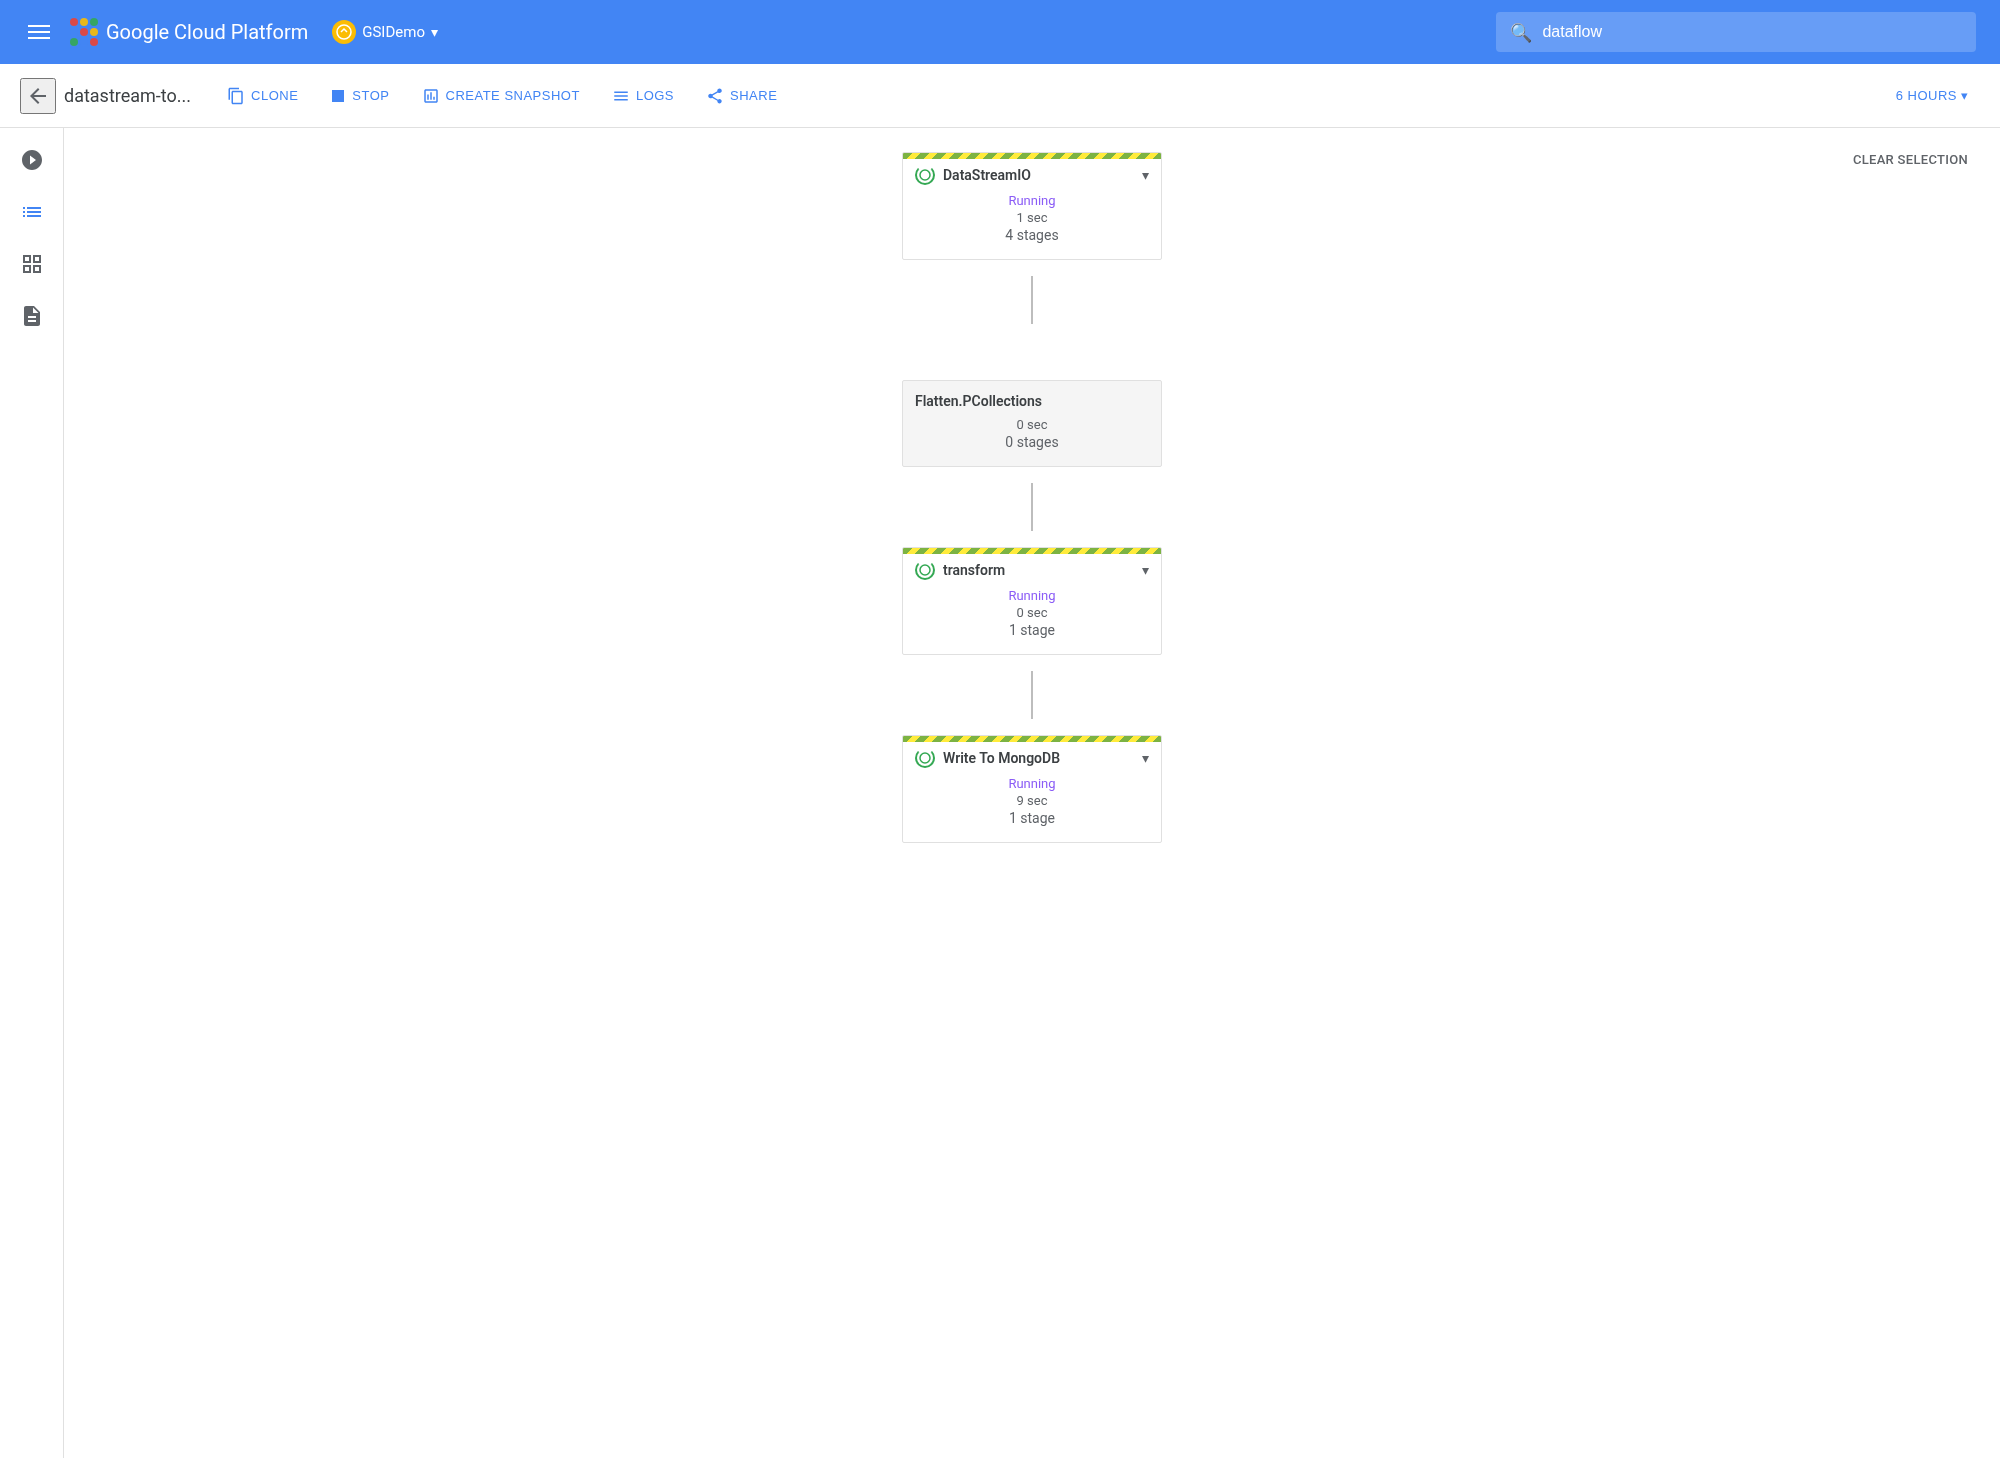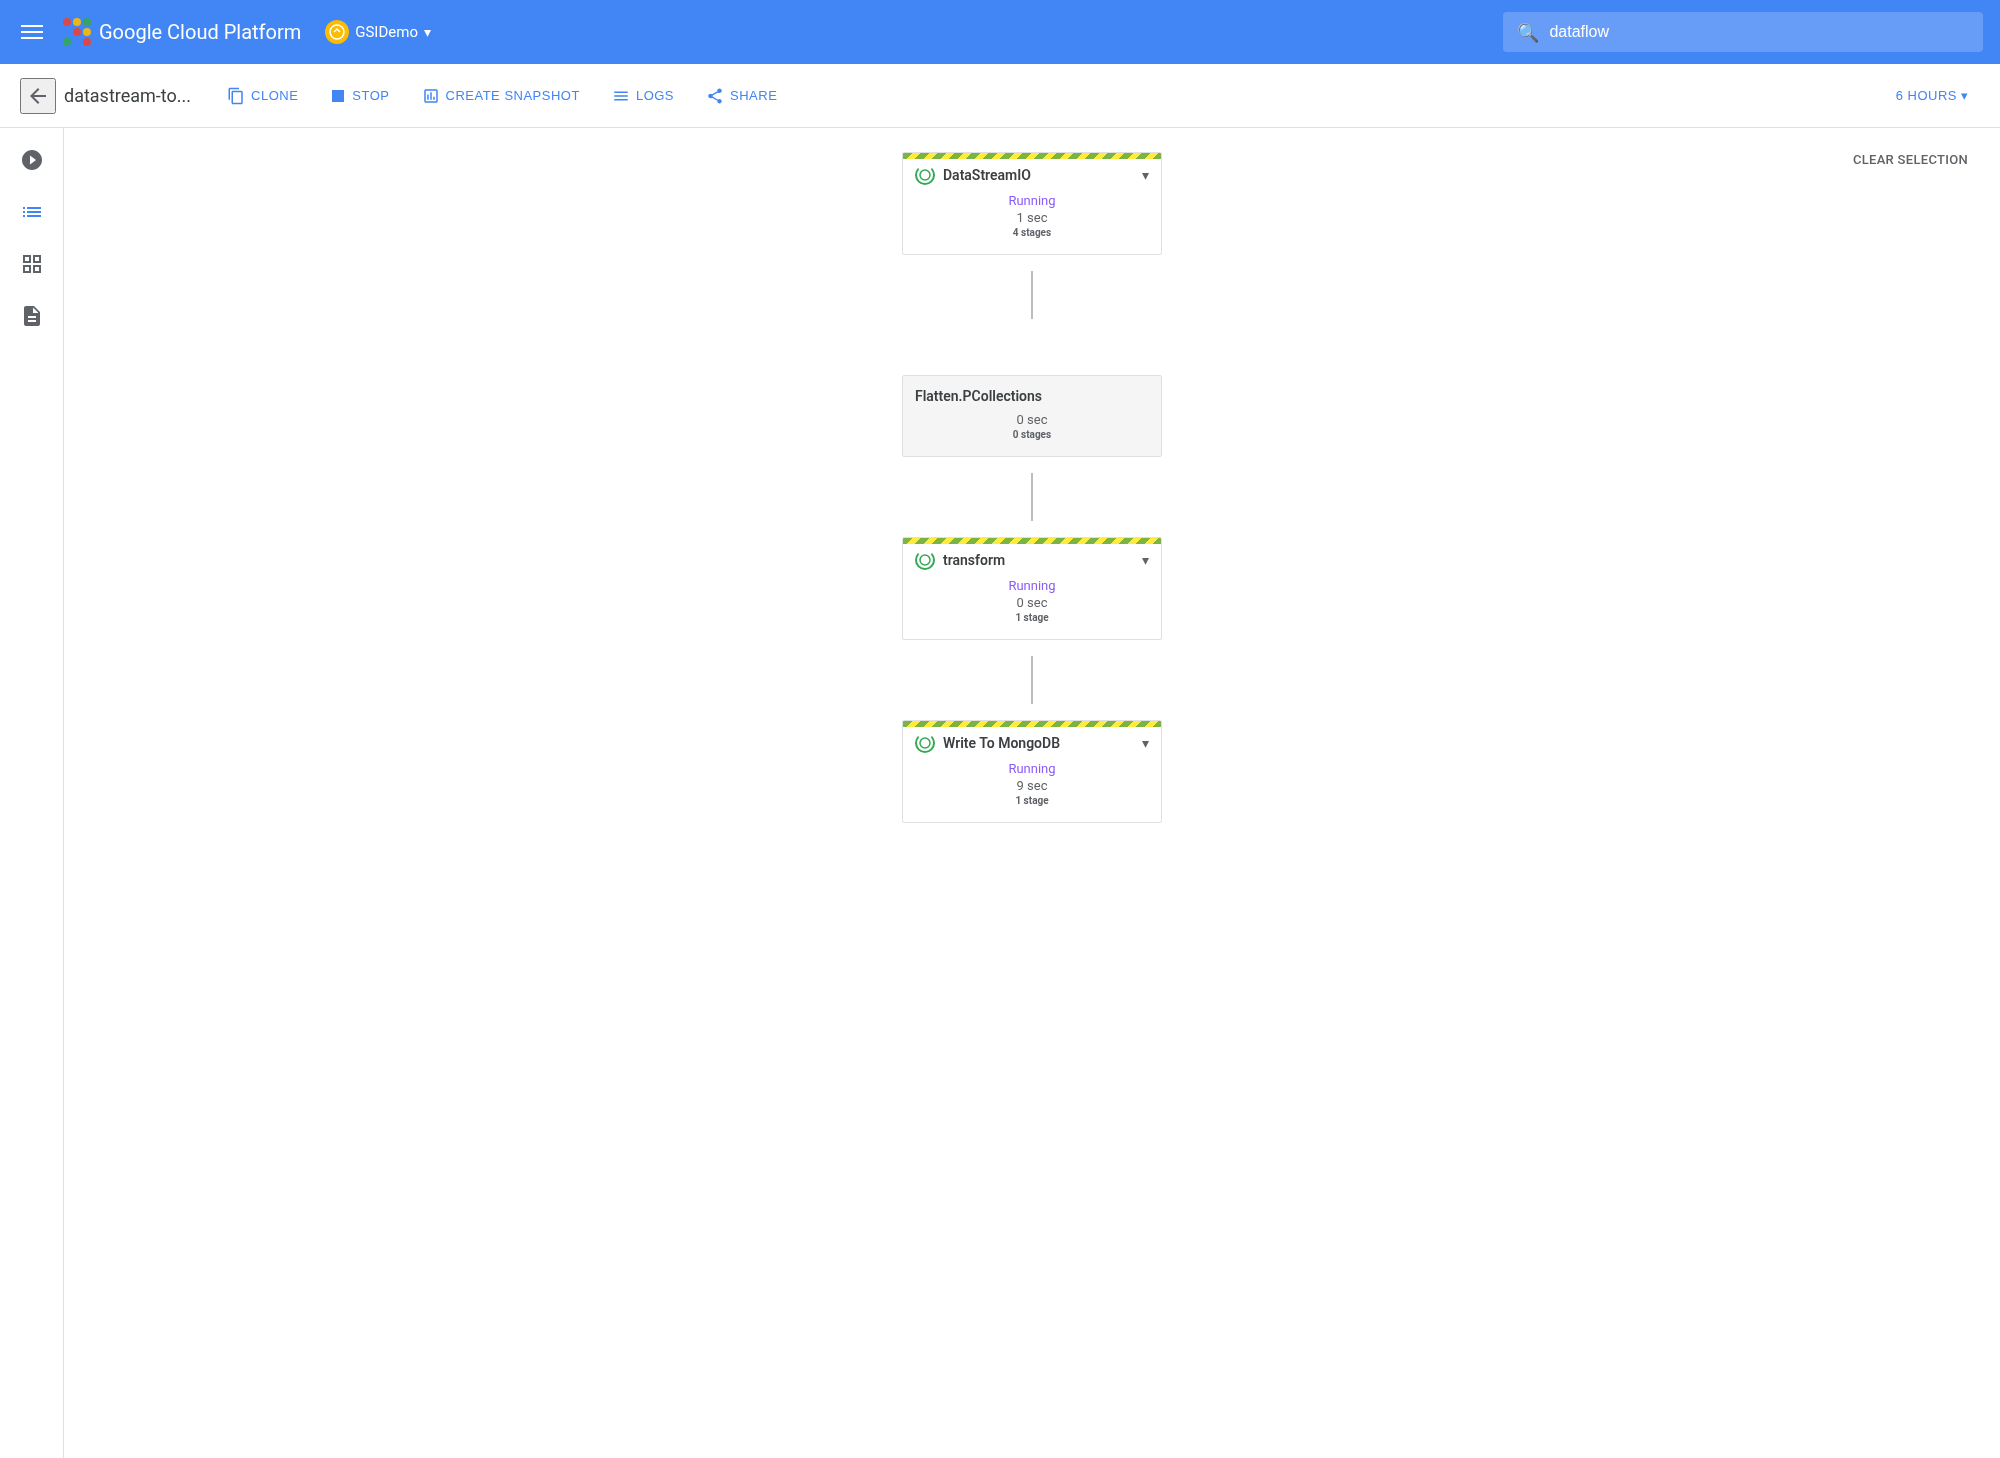--- a/index.html
+++ b/index.html
@@ -4,21 +4,21 @@
   <style>
     * { box-sizing: border-box; margin: 0; padding: 0; }
     body { font-family: 'Roboto', Arial, sans-serif; background: #fff; overflow: hidden; }
 
     
     .top-bar {
       background: #4285f4;
       height: 64px;
       display: flex;
       align-items: center;
-      padding: 0 17px;
+      padding: 0 24px;
       gap: 16px;
     }
     .hamburger-icon {
       color: #fff;
       font-size: 22px;
       cursor: pointer;
       display: flex;
       flex-direction: column;
       gap: 4px;
       padding: 4px;
@@ -297,23 +297,22 @@
       font-size: 13px;
       color: #8b5cf6;
       margin-bottom: 2px;
     }
     .node-time {
       font-size: 13px;
       color: #5f6368;
       margin-bottom: 2px;
     }
     .node-stages {
-      font-size: 10px;
-      color: #5f6368;
-      font-weight: bold;
+      font-size: 14px;
+      color: #5f6368;
     }
   </style>
 </head>
 <body>
 
 <div class="top-bar">
   <div class="hamburger-icon">
     <span></span>
       <span></span>
       <span></span>

